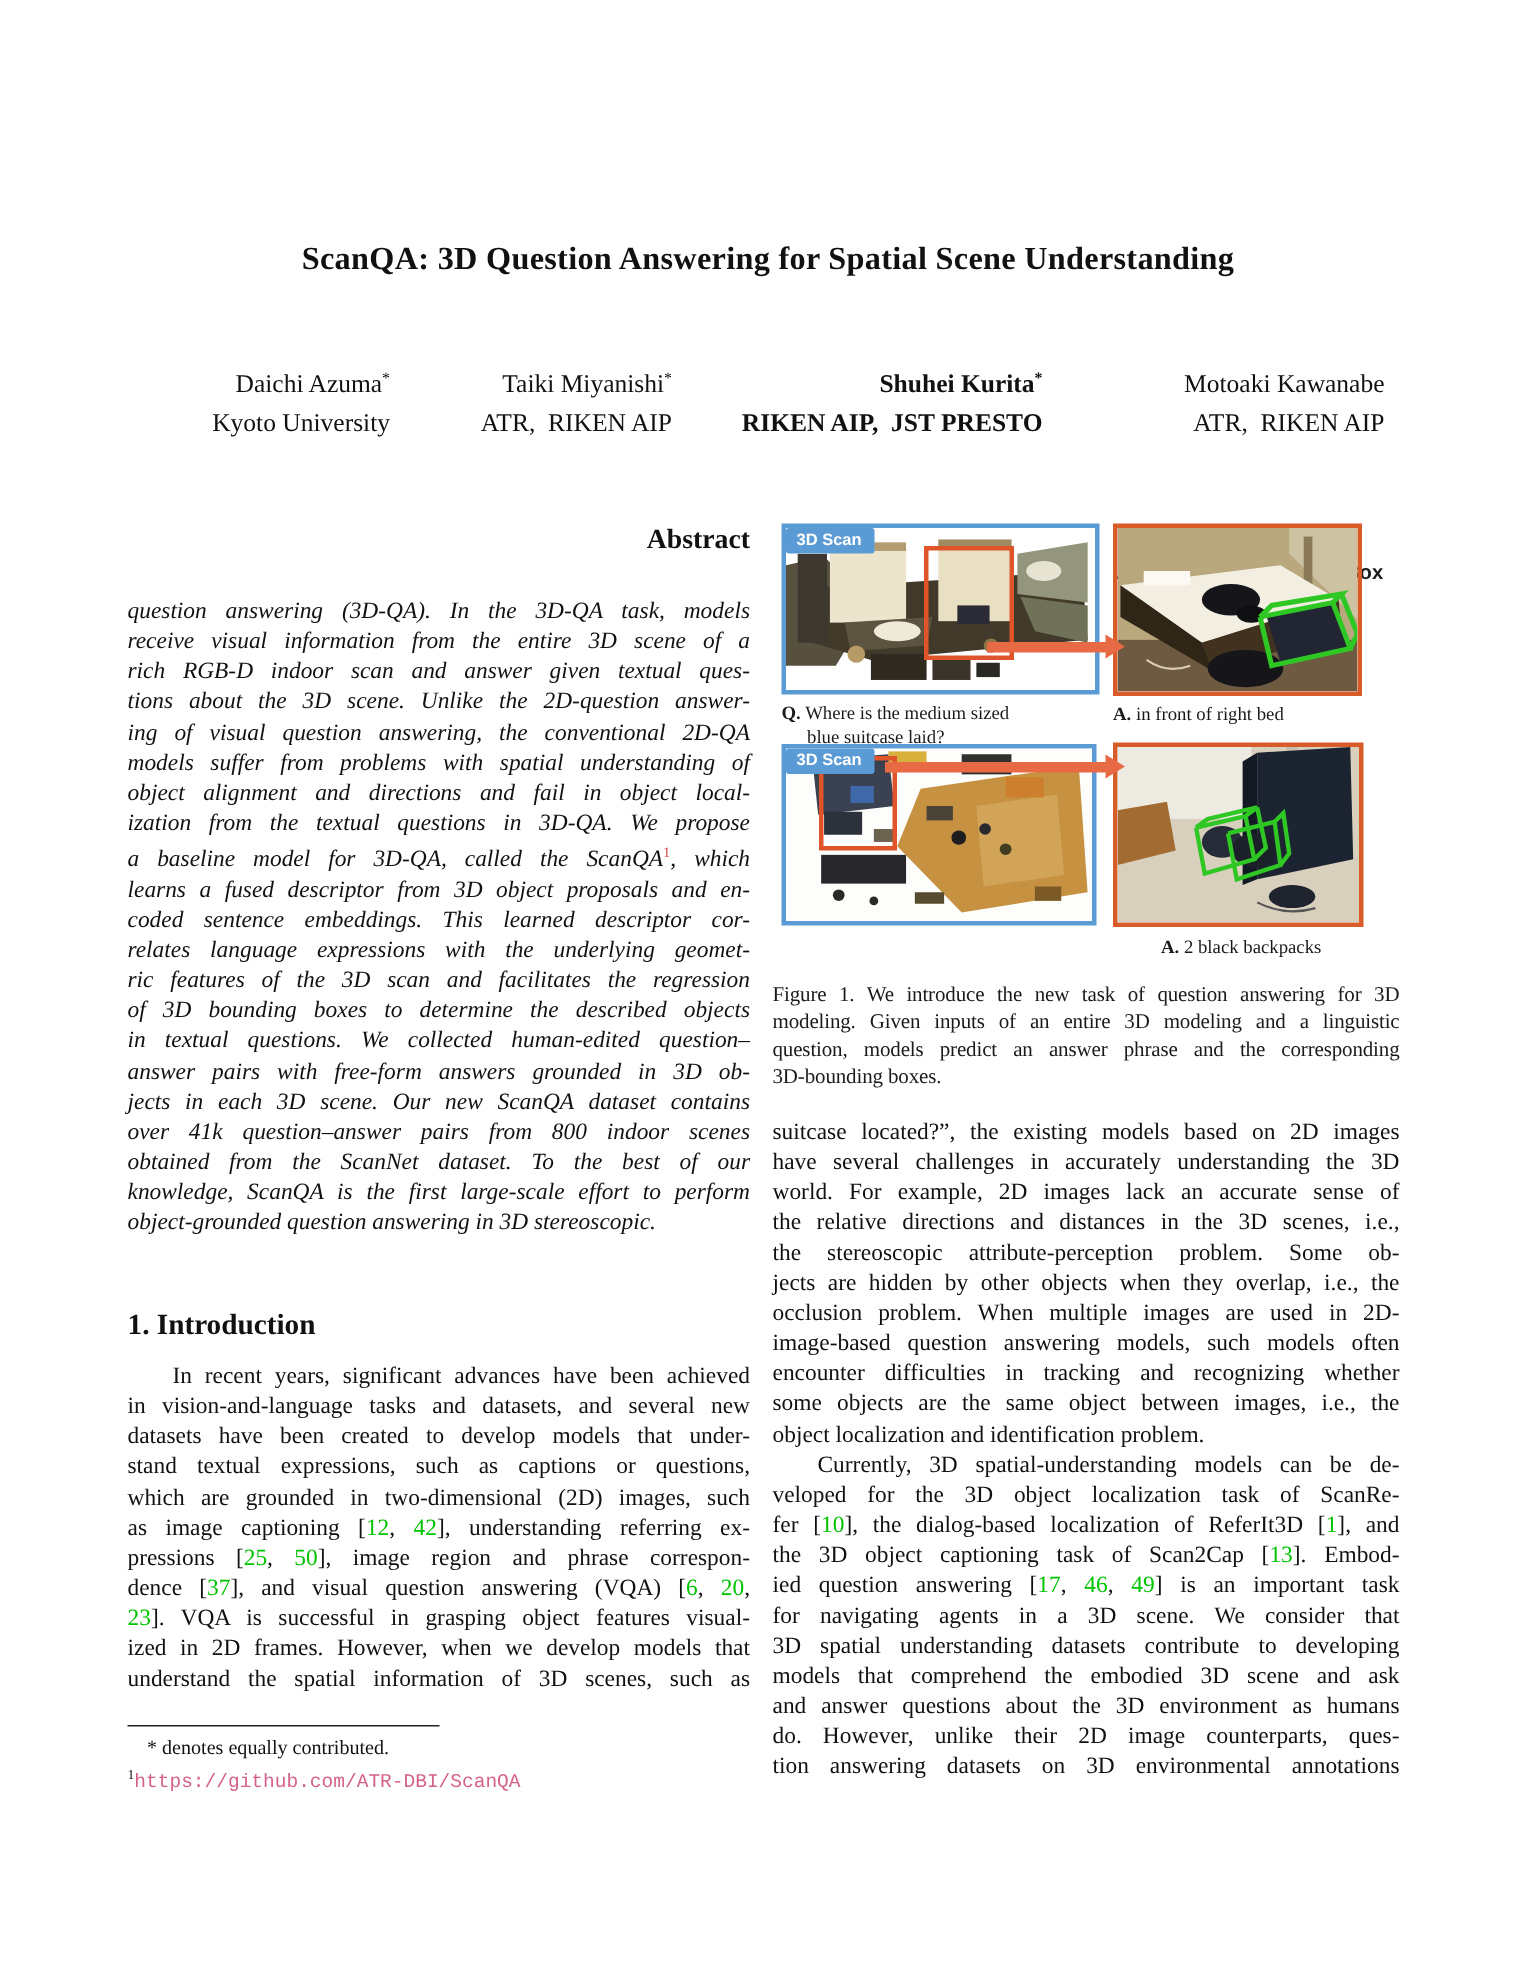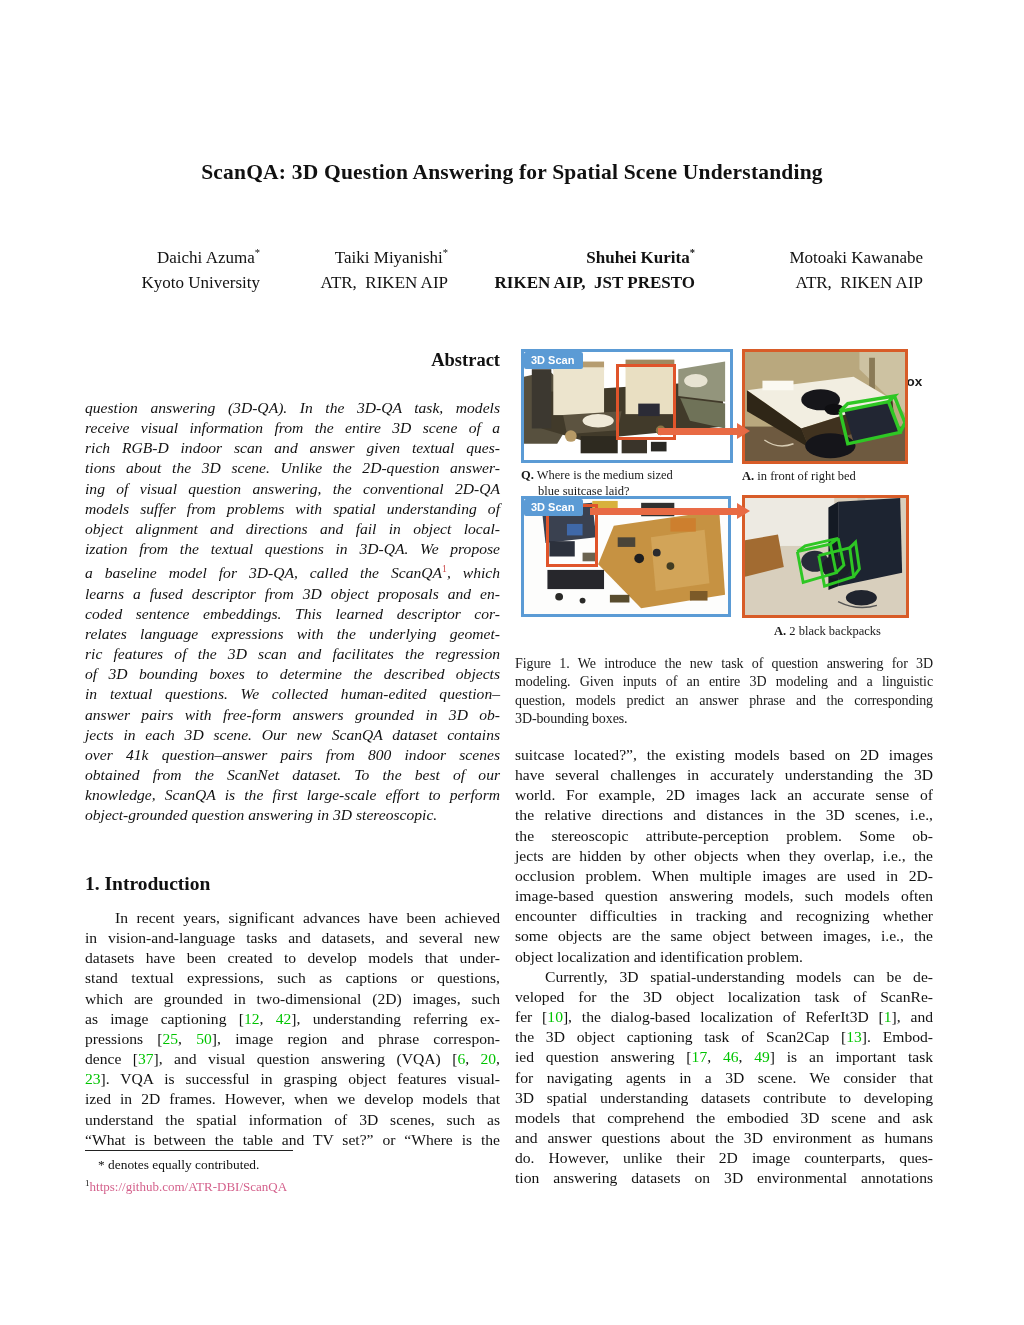--- a/index.html
+++ b/index.html
@@ -73,21 +73,21 @@
 
   .fig-caption{position:absolute;left:0;top:327px;width:418px;font-size:14px;
                line-height:18.3px;color:#1a1a1a;letter-spacing:-0.1px;}
   .rc-body{position:absolute;left:0;top:417px;width:418px;font-size:15.6px;line-height:20.15px;}
 
   .footnote{position:absolute;left:85px;top:1150px;width:415px;font-size:13.4px;line-height:19px;}
   .fn-rule{width:208px;border-top:1.2px solid #222;margin-bottom:4px;}
   .footnote .jline{text-align:left;text-align-last:left;white-space:normal;}
   .fn1{text-indent:13px;}
   .fnsup{vertical-align:super;font-size:68%;}
-  .url{font-family:Liberation Serif, serif;color:#d4618c;font-size:13px;}
+  .url{font-family:Liberation Mono, monospace;color:#d4618c;font-size:13px;}
 </style>
 </head>
 <body>
 
 <div class="page">
 
   <div class="title">ScanQA: 3D Question Answering for Spatial Scene Understanding</div>
 
   <div class="author-col ac1">
     <div><span>Daichi Azuma</span><sup>*</sup></div>
@@ -137,21 +137,20 @@
         <div class="jline">in vision-and-language tasks and datasets, and several new</div>
         <div class="jline">datasets have been created to develop models that under-</div>
         <div class="jline">stand textual expressions, such as captions or questions,</div>
         <div class="jline">which are grounded in two-dimensional (2D) images, such</div>
         <div class="jline">as image captioning [<span class="cite">12</span>, <span class="cite">42</span>], understanding referring ex-</div>
         <div class="jline">pressions [<span class="cite">25</span>, <span class="cite">50</span>], image region and phrase correspon-</div>
         <div class="jline">dence [<span class="cite">37</span>], and visual question answering (VQA) [<span class="cite">6</span>, <span class="cite">20</span>,</div>
         <div class="jline"><span class="cite">23</span>]. VQA is successful in grasping object features visual-</div>
         <div class="jline">ized in 2D frames. However, when we develop models that</div>
         <div class="jline">understand the spatial information of 3D scenes, such as</div>
-        <div class="jline">“What is between the table and TV set?” or “Where is the</div>
       </div>
   </div>
 
   <div class="col-right">
 
     <div class="fig">
       <div class="fig-header fh-left">Question + 3D-Scan</div>
       <div class="fig-header fh-right">Answer + 3D-Bounding Box</div>
 
       <div class="img-frame scan-frame scan1">

